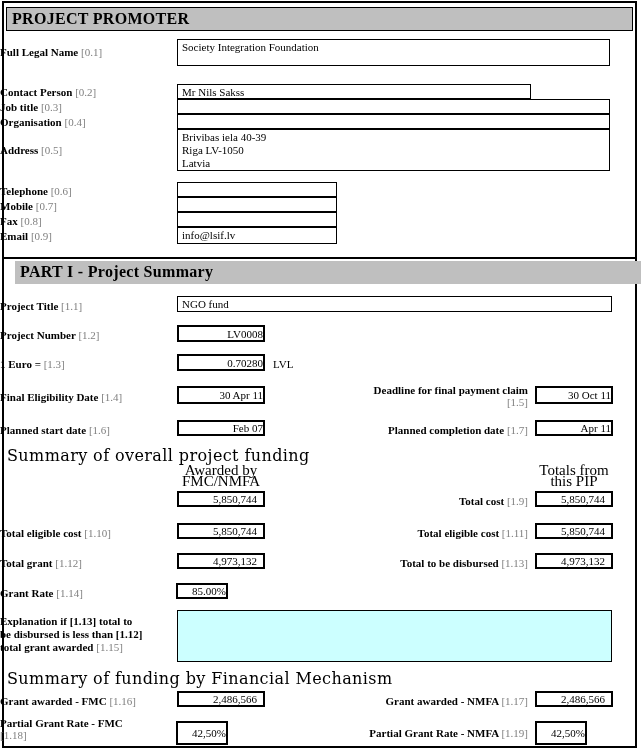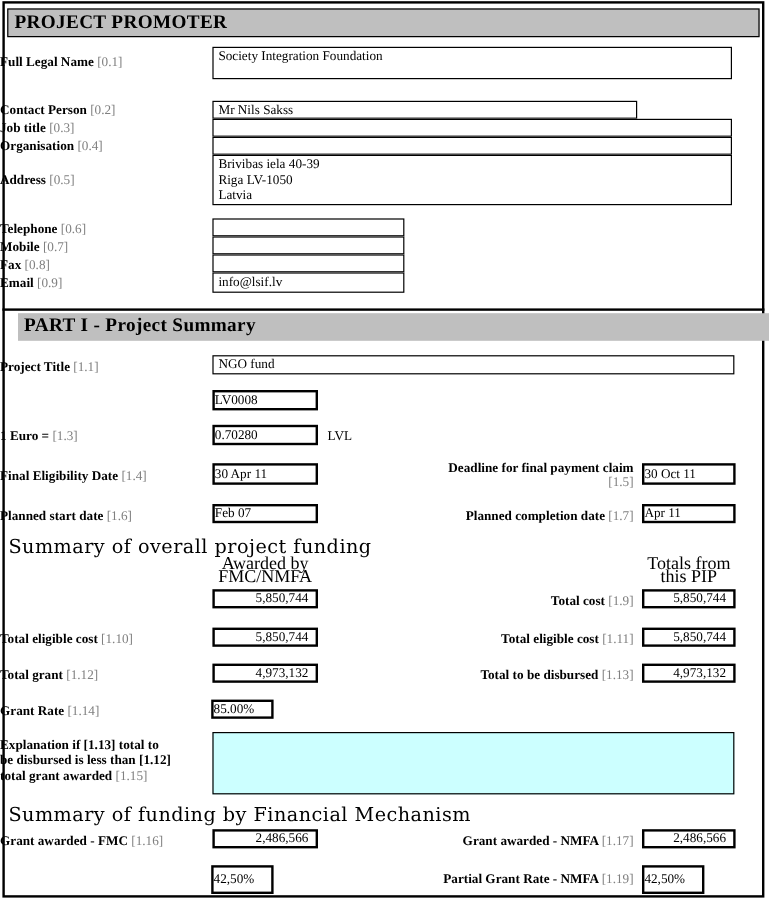--- a/index.html
+++ b/index.html
@@ -17,21 +17,21 @@
        font-weight:bold;font-size:11px;line-height:12px;}
   .rlbl{position:absolute;left:300px;width:228px;text-align:right;
         font-weight:bold;font-size:11px;line-height:12px;}
   .ref{color:#808080;font-weight:normal;}
   .box{position:absolute;background:#fff;border:1px solid #000;
        box-sizing:border-box;font-size:11px;}
   .box2{position:absolute;background:#fff;border:2px solid #000;
         box-sizing:border-box;font-size:11px;display:flex;align-items:center;}
   .val{display:block;padding:1px 4px;line-height:13px;}
   .num{width:100%;text-align:right;padding-right:6px;}
-  .ctr{width:100%;text-align:left;}
+  .ctr{width:100%;text-align:right;}
   .script{position:absolute;font-size:16px;
           font-family:"DejaVu Serif",serif;letter-spacing:0.4px;}
   .colhead{position:absolute;font-size:15px;line-height:11px;text-align:center;}
   .plain{position:absolute;font-size:11px;}
   .cyanbox{position:absolute;background:#ccffff;border:1px solid #000;box-sizing:border-box;}
 </style>
 </head>
 <body>
 
 <div class="page">
@@ -121,20 +121,24 @@
   </div>
 
   <div class="lbl" style="top:300px">
     <span>Project Title</span>
     <span class="ref">[1.1]</span>
   </div>
   <div class="box" style="left:177px;top:296px;width:435px;height:16px">
     <span class="val">NGO fund</span>
   </div>
 
+  <div class="lbl" style="top:329px">
+    <span>Project Number</span>
+    <span class="ref">[1.2]</span>
+  </div>
   <div class="box2" style="left:177px;top:325px;width:88px;height:17px">
     <span class="ctr">LV0008</span>
   </div>
 
   <div class="lbl" style="top:358px">
     <span>1 Euro =</span>
     <span class="ref">[1.3]</span>
   </div>
   <div class="box2" style="left:177px;top:354px;width:88px;height:17px">
     <span class="ctr">0.70280</span>
@@ -251,20 +255,24 @@
     <span class="num">2,486,566</span>
   </div>
   <div class="rlbl" style="top:695px">
     <span>Grant awarded - NMFA</span>
     <span class="ref">[1.17]</span>
   </div>
   <div class="box2" style="left:535px;top:691px;width:78px;height:16px">
     <span class="num">2,486,566</span>
   </div>
 
+  <div class="lbl" style="top:717px">
+    <div>Partial Grant Rate - FMC</div>
+    <div class="ref">[1.18]</div>
+  </div>
   <div class="box2" style="left:176px;top:721px;width:52px;height:24px">
     <span class="ctr">42,50%</span>
   </div>
   <div class="rlbl" style="top:727px">
     <span>Partial Grant Rate - NMFA</span>
     <span class="ref">[1.19]</span>
   </div>
   <div class="box2" style="left:535px;top:721px;width:52px;height:24px">
     <span class="ctr">42,50%</span>
   </div>

